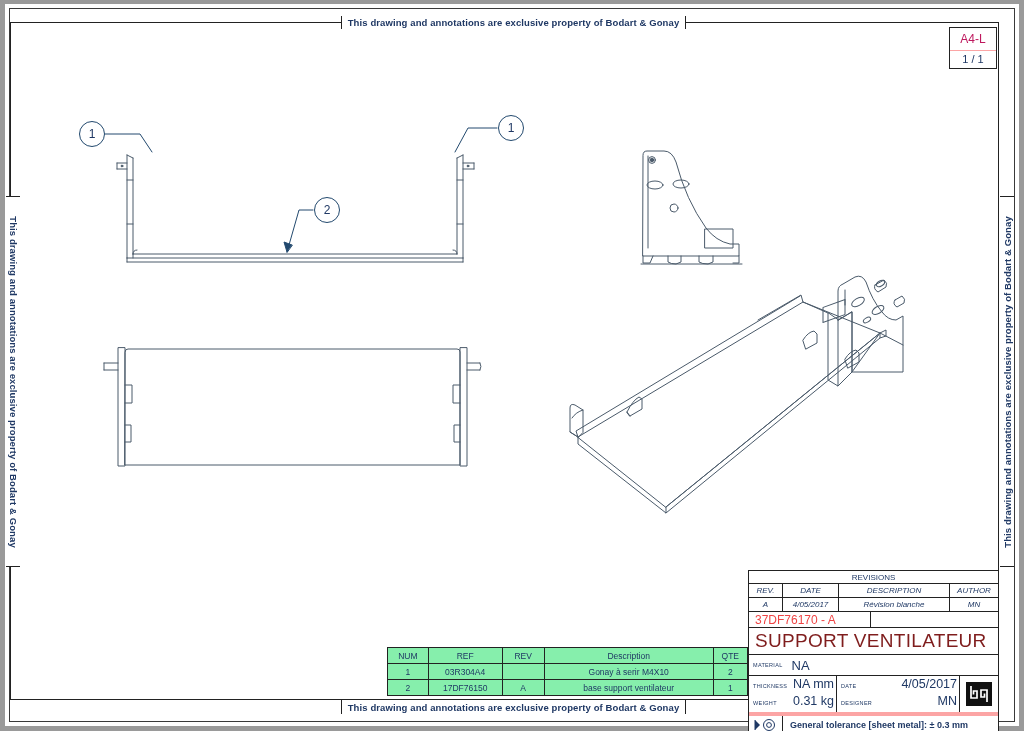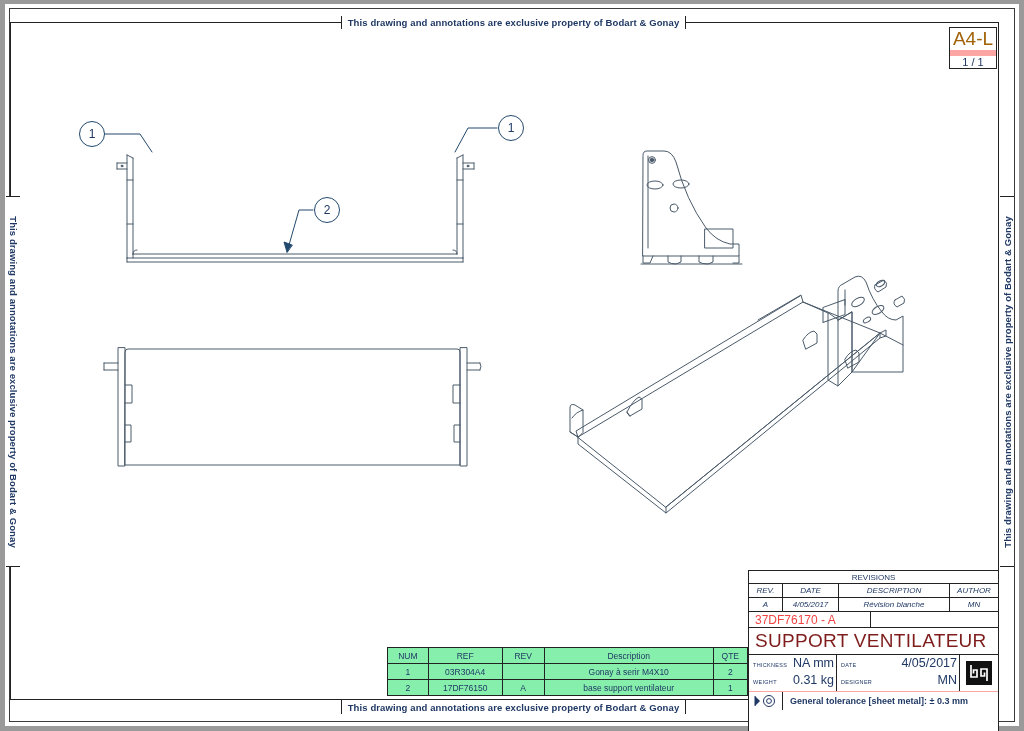--- a/index.html
+++ b/index.html
@@ -68,21 +68,21 @@
     transform-origin:center center;
   }
   
   .fmt-box{
     position:absolute;left:949px;top:27px;width:48px;height:42px;
     border:1px solid #222;box-sizing:border-box;background:#fff;
     display:flex;flex-direction:column;
   }
   .fmt-a{
     flex:1.25;display:flex;align-items:center;justify-content:center;
-    color:#a16207;font-size:19px;border-bottom:6px solid #fca5a5;
+    color:#be185d;font-size:12px;border-bottom:1px solid #fca5a5;
   }
   .fmt-p{
     flex:1;display:flex;align-items:center;justify-content:center;
     color:#1f3864;font-size:11px;
   }
   
   .canvas{position:absolute;left:0;top:0;width:1024px;height:731px;pointer-events:none;}
   
   .bom{
     position:absolute;left:387px;top:647px;width:361px;
@@ -136,21 +136,21 @@
     display:flex;align-items:center;padding-left:6px;
   }
   .title-row .big{font-size:19px;color:#7f1d1d;letter-spacing:0.3px;}
   .mat-row{
     height:20px;border-bottom:1px solid #222;
     display:flex;align-items:center;padding-left:4px;gap:9px;
   }
   .lbl{font-size:5.5px;color:#1f3864;letter-spacing:0.3px;}
   .val-md{font-size:13px;color:#1f3864;}
   .mid-grid{
-    height:36px;border-bottom:1px solid #fca5a5;display:flex;
+    height:36px;border-bottom:4px solid #fca5a5;display:flex;
   }
   .mg-left{
     width:88px;border-right:1px solid #222;box-sizing:border-box;
     display:flex;flex-direction:column;justify-content:center;padding-left:4px;
   }
   .mg-mid{
     flex:1;border-right:1px solid #222;box-sizing:border-box;
     display:flex;flex-direction:column;justify-content:center;padding-left:4px;
   }
   .mg-right{
@@ -389,20 +389,24 @@
   </div>
 
   <div class="partnum">
     <div class="pn-cell">37DF76170 - A</div>
   </div>
 
   <div class="title-row">
     <span class="big">SUPPORT VENTILATEUR</span>
   </div>
 
+  <div class="mat-row">
+    <span class="lbl">MATERIAL</span>
+    <span class="val-md">NA</span>
+  </div>
 
   <div class="mid-grid">
     <div class="mg-left">
       <div class="kv">
         <span class="lbl">THICKNESS</span>
         <span class="num">NA mm</span>
       </div>
       <div class="kv">
         <span class="lbl">WEIGHT</span>
         <span class="num">0.31 kg</span>

